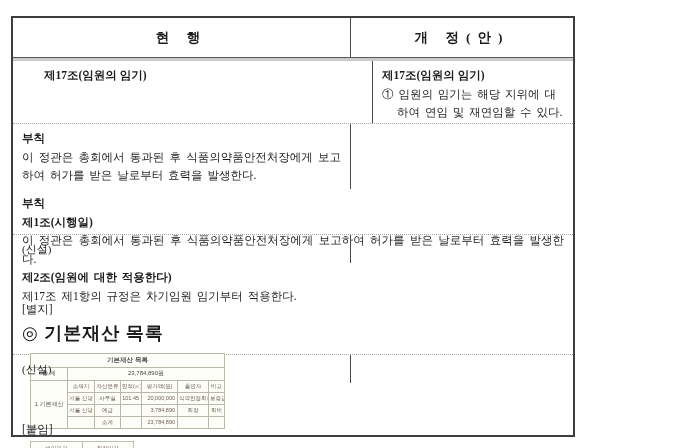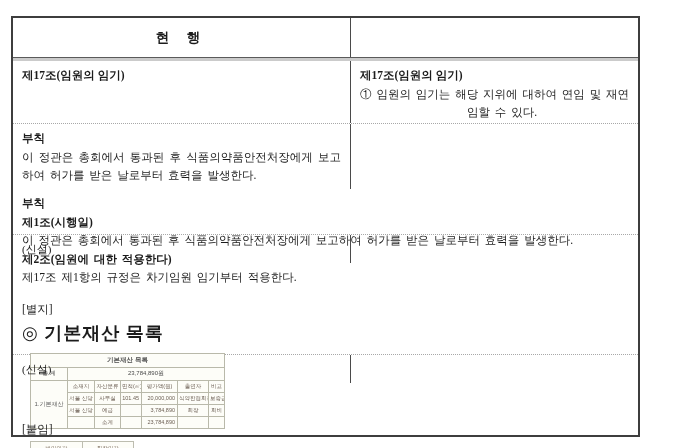--- a/index.html
+++ b/index.html
@@ -1,38 +1,38 @@
 <!DOCTYPE html>
 <html><head>
 <meta charset="utf-8">
 <style>
   * { margin:0; padding:0; box-sizing:border-box; }
   html,body { width:700px; height:448px; background:#fff; overflow:hidden;
     font-family:"Liberation Serif","DejaVu Serif",serif; color:#1c1c1c; }
 
-  .doc-table { position:absolute; left:11px; top:16px; width:629px; height:421px;
+  .doc-table { position:absolute; left:11px; top:16px; width:564px; height:421px;
     border:2px solid #3e3e3e; background:#fff; }
 
   .thead { display:flex; height:40px; border-bottom:1px solid #5a5a5a; }
   .th { display:flex; align-items:center; justify-content:center;
     font-weight:bold; font-size:13.5px; letter-spacing:7px; }
   .th.left { width:338px; border-right:1px solid #4a4a4a; }
   .th.right { flex:1; }
   .gray-strip { height:3px; background:#cbcbcb; }
 
   .trow { display:flex; }
   .trow + .trow { border-top:1px dotted #a8a8a8;flex-direction:column; }
   .cell { padding:5px 9px 4px 9px; font-size:11.5px; line-height:1.62; }
   .cell.left { width:338px; border-right:1px solid #4a4a4a; }
   .cell.right { flex:1; }
-  .r1 { height:62px; } .r2 { height:111px; } .r3 { height:120px; } .r4 { height:81px; }
+  .r1 { height:62px;margin-left:22px; } .r2 { height:111px; } .r3 { height:120px; } .r4 { height:81px; }
 
   .art-title { font-weight:bold; }
   .para { padding-left:15px; text-indent:-15px; text-align:justify; word-spacing:2px; }
-  .para.lastline { text-align:center; }
+  .para.lastline { text-align:left; }
   .line { word-spacing:2px; }
   .line.bold { font-weight:bold; }
   .note { font-size:11px;text-align:right; }
   .tag { font-weight:normal;margin-top:32px; }
   .sec-heading { font-weight:bold; font-size:18px; margin-top:1px; letter-spacing:1px; }
 
   
   table.asset { border-collapse:collapse; table-layout:fixed; width:194px;
     margin:4px 0 0 8px; background:#fdfdf8; color:#6d6055;
     font-family:"Liberation Sans","DejaVu Sans",sans-serif; }
@@ -57,20 +57,21 @@
     background: radial-gradient(ellipse at 48% 50%, rgba(198,90,115,.80) 0%,
       rgba(210,120,140,.55) 45%, rgba(225,160,175,.35) 62%, rgba(255,255,255,0) 74%); }
 </style>
 </head>
 <body>
 
 <div class="doc-table">
 
   <div class="thead">
     <div class="th left">현 행</div>
+    <div class="th right">개 정(안)</div>
   </div>
   <div class="gray-strip"></div>
 
   <div class="trow r1">
     <div class="cell left">
       <div class="art-title">제17조(임원의 임기)</div>
     </div>
     <div class="cell right">
       <div class="art-title">제17조(임원의 임기)</div>
       <div class="para lastline">① 임원의 임기는 해당 지위에 대하여 연임 및 재연임할 수 있다.</div>

